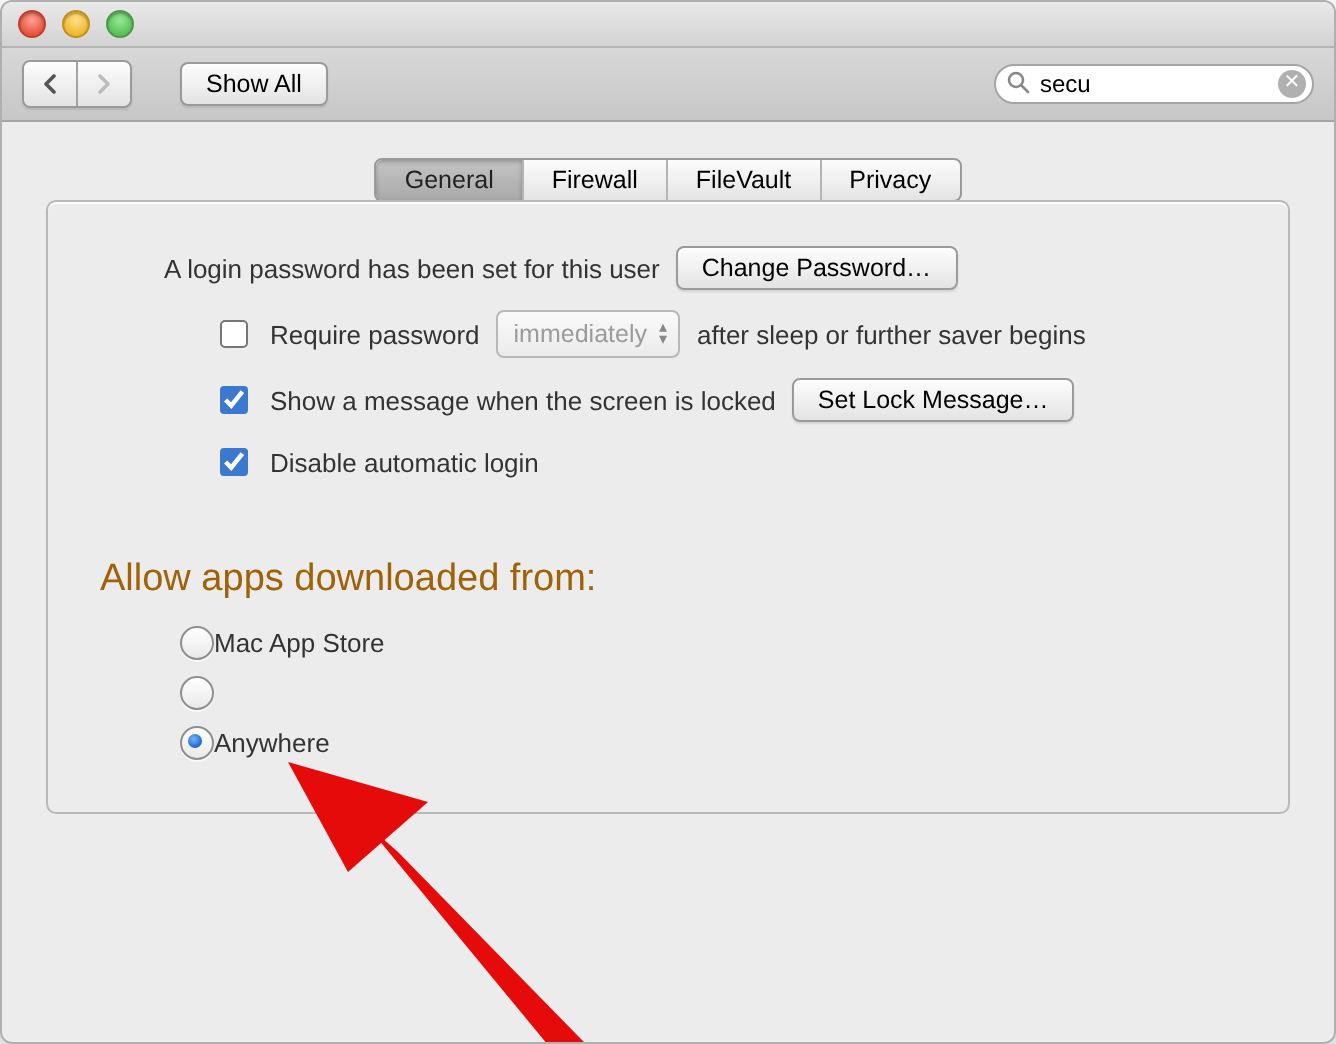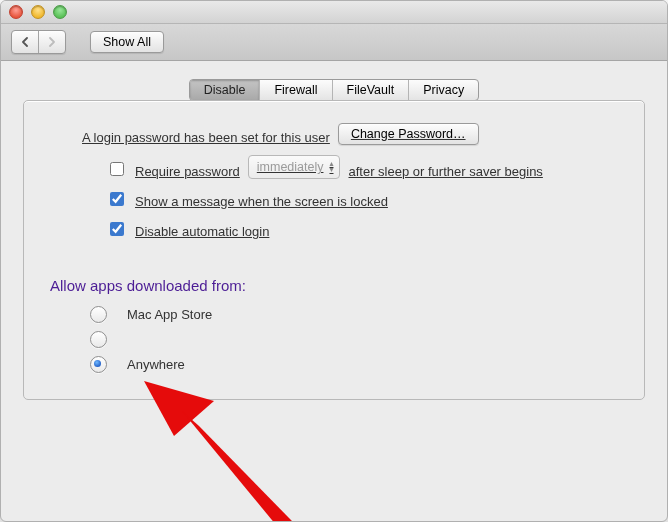--- a/index.html
+++ b/index.html
@@ -161,26 +161,25 @@
     border: 1px solid #b8b8b8;
     border-radius: 5px;
     background: #ececec;
     padding: 22px 26px 18px 26px;
     margin-top: -1px;
     box-shadow: 0 1px 0 #fff inset;
     position: relative;
   }
   .row {
     display: flex;
-    align-items: flex-end;
+    align-items: center;
     gap: 8px;
     margin-bottom: 10px;
     font-size: 13px;
     color: #333;
-    text-decoration: underline;
   }
   .row .label { white-space: nowrap; }
   .indent { padding-left: 56px; }
   .row input[type=checkbox] {
     width: 14px; height: 14px;
     accent-color: #3b79ce;
   }
   .select {
     display:inline-flex;
     align-items:center;
@@ -194,25 +193,25 @@
     gap: 6px;
   }
   .select .steppers {
     display:flex;
     flex-direction: column;
     line-height: 6px;
     font-size: 8px;
     color: #888;
   }
   .section-gap { height: 28px; }
-  .sectionlabel { font-size: 15px; color:#4c1d95; margin-bottom: 12px; }
+  .sectionlabel { font-size: 19px; color:#a16207; margin-bottom: 12px; }
   .radio-row {
     display:flex;
     align-items:center;
-    gap: 20px;
+    gap: 0;
     margin-bottom: 8px;
     padding-left: 40px;
     font-size: 13px;
     text-align: right;
   }
   .radio {
     width: 15px; height: 15px;
     border-radius: 50%;
     border: 1px solid #8f8f8f;
     background: linear-gradient(to bottom,#fff,#e9e9e9);
@@ -289,26 +288,36 @@
           </svg>
       </button>
       <button>
         <svg width="10" height="10" viewBox="0 0 10 10">
             <path d="M3 1 L7 5 L3 9" stroke="#bdbdbd" stroke-width="1.8" fill="none" stroke-linecap="round" stroke-linejoin="round"></path>
           </svg>
       </button>
     </div>
     <button class="btn">Show All</button>
     <div class="spacer"></div>
+    <div class="searchwrap">
+      <span class="mag">
+        <svg width="12" height="12" viewBox="0 0 12 12">
+            <circle cx="5" cy="5" r="3.5" stroke="#888" stroke-width="1.3" fill="none"></circle>
+            <line x1="8" y1="8" x2="11" y2="11" stroke="#888" stroke-width="1.3" stroke-linecap="round"></line>
+          </svg>
+      </span>
+      <input class="search" type="text" value="secu" style="">
+      <span class="clear">✕</span>
+    </div>
   </div>
 
   <div class="content">
     <div class="tabs">
       <div class="tabbar">
-        <button class="tab active">Disable</button>
+        <button class="tab active">General</button>
         <button class="tab">Firewall</button>
         <button class="tab">FileVault</button>
         <button class="tab">Privacy</button>
       </div>
     </div>
 
     <div class="pane">
 
       <div class="row" style="padding-left:32px;">
         <span class="label">A login password has been set for this user</span>
@@ -321,20 +330,21 @@
         <span class="select">
           <span>immediately</span>
           <span class="steppers">▴<br>▾</span>
         </span>
         <span>after sleep or further saver begins</span>
       </div>
 
       <div class="row indent">
         <input type="checkbox" checked="" style="">
         <span>Show a message when the screen is locked</span>
+        <button class="btn">Set Lock Message…</button>
       </div>
 
       <div class="row indent">
         <input type="checkbox" checked="" style="">
         <span>Disable automatic login</span>
       </div>
 
       <div class="section-gap"></div>
 
       <div class="sectionlabel">Allow apps downloaded from:</div>

